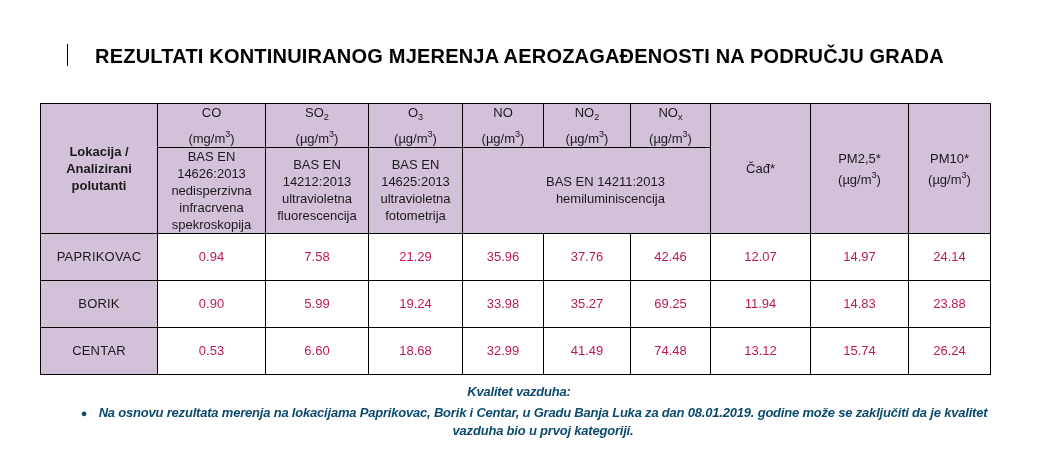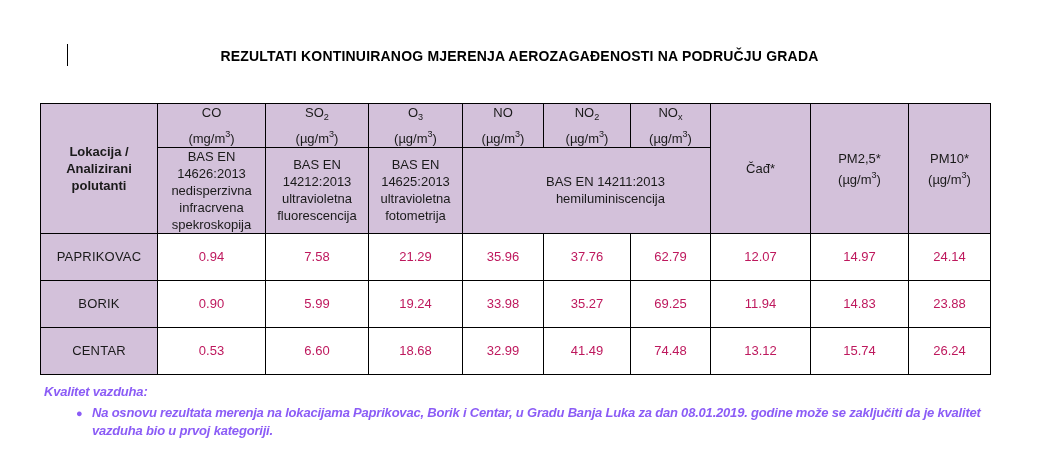--- a/index.html
+++ b/index.html
@@ -17,21 +17,21 @@
   }
 
   
   .title {
     position: absolute;
     top: 42px;
     left: 0;
     width: 100%;
     text-align: center;
     font-weight: bold;
-    font-size: 14px;
+    font-size: 20px;
     line-height: 29px;
     color: #000;
     letter-spacing: 0.2px;
   }
   .text-cursor {
     position: absolute;
     left: 67px;
     top: 44px;
     width: 1px;
     height: 22px;
@@ -86,21 +86,22 @@
   
   .notes {
     position: absolute;
     left: 44px;
     top: 383px;
     width: 950px;
     font-weight: bold;
     font-style: italic;
     font-size: 13px;
     letter-spacing: -0.2px;
-    color: #8b5cf6;
+    color: #0c4a6e;
+    text-align: center;
   }
   .note-heading { line-height: 18px; }
   .note-bullet {
     display: flex;
     margin-top: 3px;
     margin-left: 32px;
   }
   .bullet-glyph {
     flex: 0 0 auto;
     width: 16px;
@@ -187,21 +188,21 @@
       <td class="hd method method-group" colspan="3">BAS EN 14211:2013 hemiluminiscencija</td>
     </tr>
 
     <tr class="data-row">
       <td class="hd loc-cell">PAPRIKOVAC</td>
       <td class="val-cell">0.94</td>
       <td class="val-cell">7.58</td>
       <td class="val-cell">21.29</td>
       <td class="val-cell">35.96</td>
       <td class="val-cell">37.76</td>
-      <td class="val-cell">62.79</td>
+      <td class="val-cell">42.46</td>
       <td class="val-cell">12.07</td>
       <td class="val-cell">14.97</td>
       <td class="val-cell">24.14</td>
     </tr>
     <tr class="data-row">
       <td class="hd loc-cell">BORIK</td>
       <td class="val-cell">0.90</td>
       <td class="val-cell">5.99</td>
       <td class="val-cell">19.24</td>
       <td class="val-cell">33.98</td>

